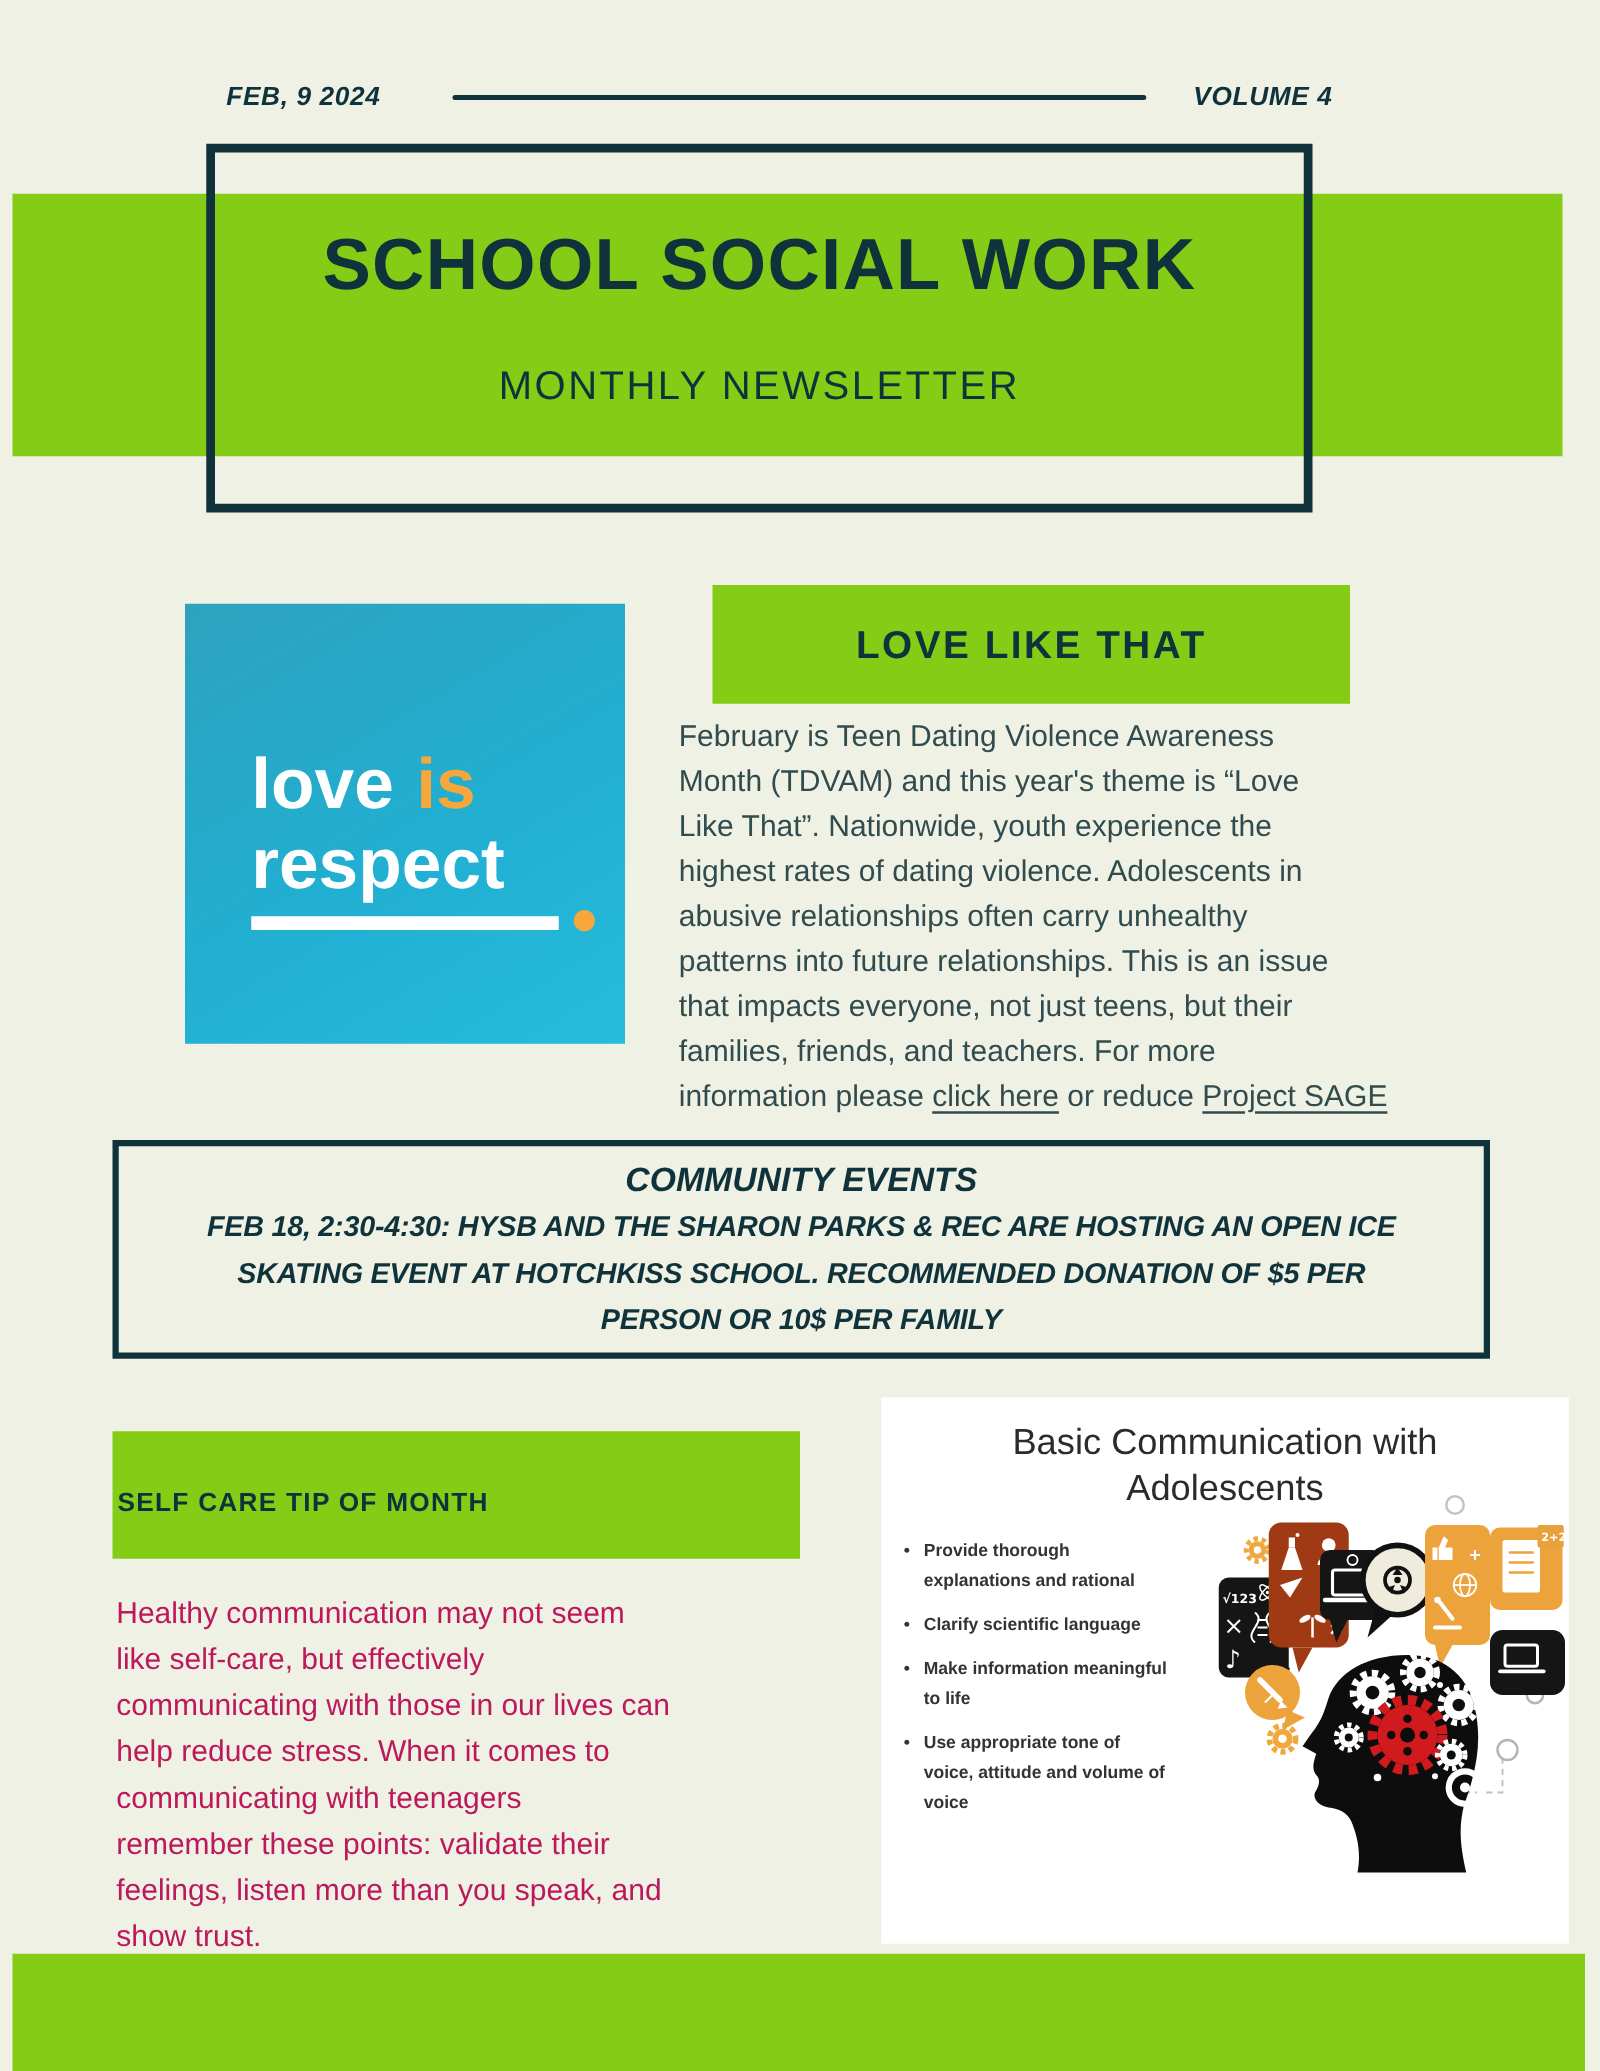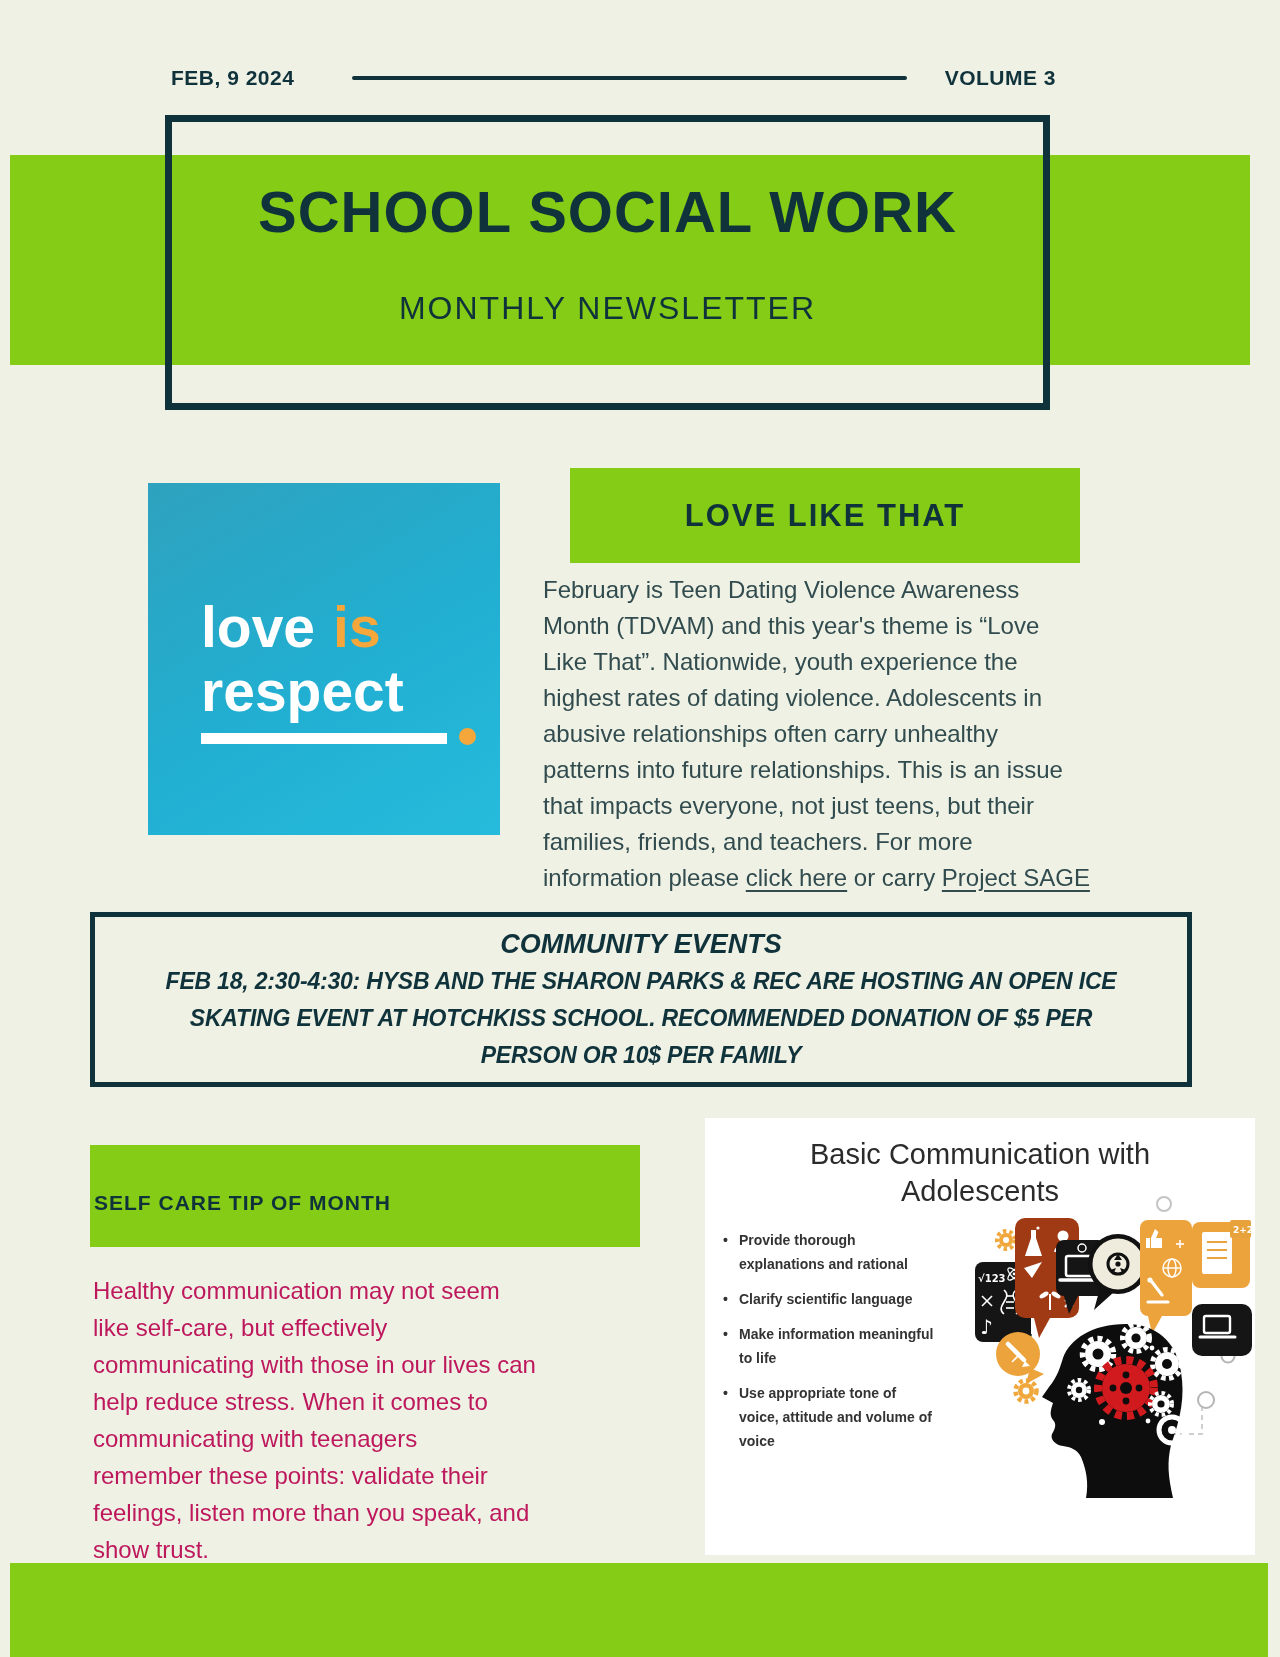--- a/index.html
+++ b/index.html
@@ -6,22 +6,22 @@
   .page{
     position:relative;width:1280px;height:1657px;margin:0 auto;
     background:#EEF1E4;overflow:hidden;
     font-family:"Liberation Sans",sans-serif;color:#10323B;
   }
   .abs{position:absolute;}
   .yellow{background:#84cc16;}
   .pre{white-space:pre-line;}
 
   
-  .meta-row{left:171px;top:66px;width:885px;display:flex;align-items:center;
-    font-weight:bold;font-size:21px;letter-spacing:0.5px;}
+  .meta-row{left:181px;top:66px;width:885px;display:flex;align-items:center;
+    font-weight:bold;font-style:italic;font-size:21px;letter-spacing:0.5px;}
   .meta-line{flex:1;height:4px;background:#10323B;margin:0 38px 0 58px;border-radius:2px;}
   .band-top{left:10px;top:155px;width:1240px;height:210px;}
   .title-frame{left:165px;top:115px;width:885px;height:295px;border:7px solid #10323B;
     box-sizing:border-box;text-align:center;}
   .nl-title{margin:58px 0 0 0;font-size:58px;line-height:1.1;letter-spacing:1px;font-weight:bold;}
   .nl-subtitle{margin-top:46px;font-size:32px;letter-spacing:2px;font-weight:400;}
 
   
   .logo-card{left:148px;top:483px;width:352px;height:352px;
     background:linear-gradient(150deg,#2EA2BE 0%,#21AFD2 55%,#26BBDC 100%);}
@@ -62,21 +62,21 @@
 </head>
 <body>
 
 <div class="page">
 
   <div class="abs yellow band-top"></div>
 
   <div class="abs meta-row">
     <span>FEB, 9 2024</span>
     <div class="meta-line"></div>
-    <span>VOLUME 3</span>
+    <span>VOLUME 4</span>
   </div>
 
   <div class="abs title-frame">
     <h1 class="nl-title">SCHOOL SOCIAL WORK</h1>
     <div class="nl-subtitle">MONTHLY NEWSLETTER</div>
   </div>
 
   <div class="abs logo-card">
     <div class="logo-line" style="top:116px;"><span>love</span><span class="orange">is</span></div>
     <div class="logo-line" style="top:180px;"><span>respect</span></div>
@@ -89,21 +89,21 @@
   </div>
   <div class="abs llt-para">
     <div class="pre">February is Teen Dating Violence Awareness
 Month (TDVAM) and this year's theme is “Love
 Like That”.  Nationwide, youth experience the
 highest rates of dating violence.  Adolescents in
 abusive relationships often carry unhealthy
 patterns into future relationships. This is an issue
 that impacts everyone, not just teens, but their
 families, friends, and teachers. For more</div>
-    <div><span>information please </span><a class="link">click here</a><span> or carry </span><a class="link">Project SAGE</a></div>
+    <div><span>information please </span><a class="link">click here</a><span> or reduce </span><a class="link">Project SAGE</a></div>
   </div>
 
   <div class="abs events-box">
     <div class="events-title">COMMUNITY EVENTS</div>
     <div class="events-body pre">FEB 18, 2:30-4:30: HYSB AND THE SHARON PARKS &amp; REC ARE HOSTING AN OPEN ICE
 SKATING EVENT AT HOTCHKISS SCHOOL. RECOMMENDED DONATION OF $5 PER
 PERSON OR 10$ PER FAMILY</div>
   </div>
 
   <div class="abs yellow sc-band">

